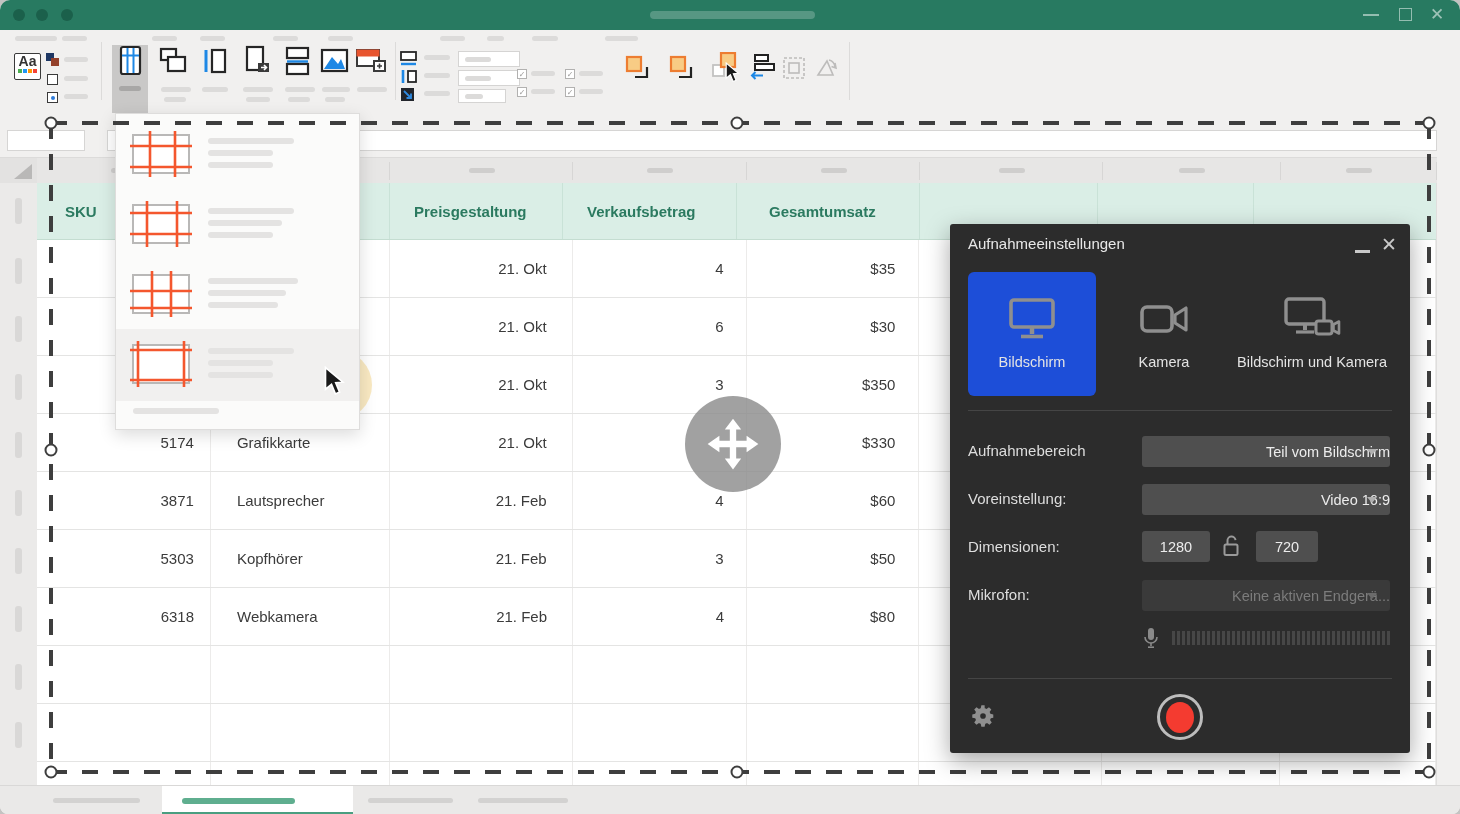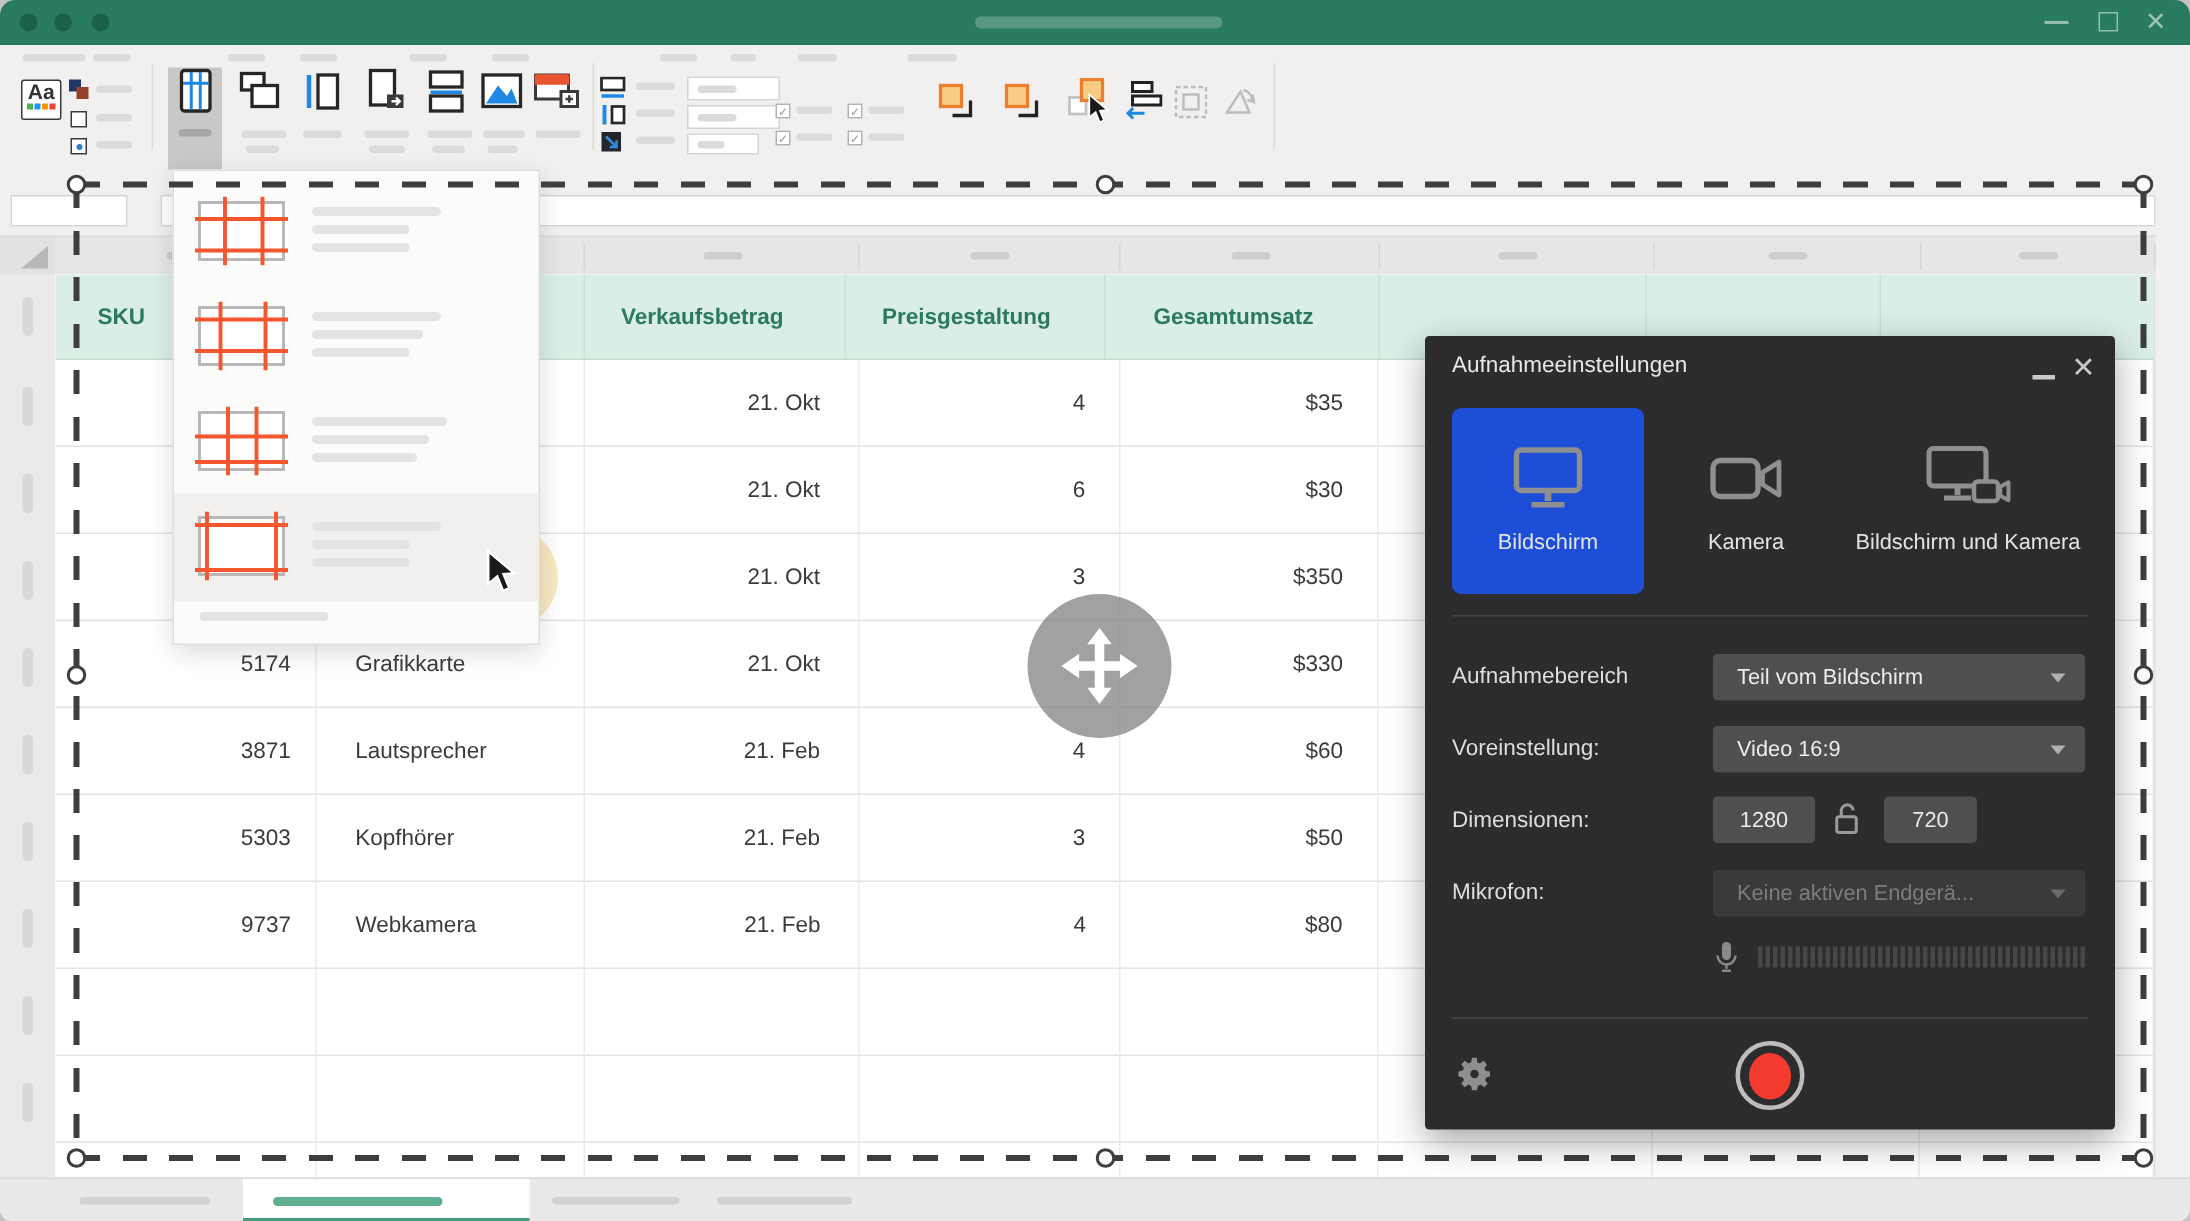--- a/index.html
+++ b/index.html
@@ -67,21 +67,21 @@
     box-shadow:0 8px 24px rgba(0,0,0,.35);z-index:50;color:#e6e6e6;}
   .rec-title{position:absolute;left:18px;top:11px;font-size:15px;color:#e8e8e8;}
   .rec-min{position:absolute;left:405px;top:26px;width:15px;height:2.5px;background:#c9c9c9;}
   .rec-close{position:absolute;left:431px;top:9px;font-size:19px;color:#c9c9c9;}
   .tile{position:absolute;top:48px;height:124px;border-radius:6px;display:flex;flex-direction:column;align-items:center;justify-content:center;gap:12px;}
   .tile.sel{background:#1d4ed8;}
   .tile-label{font-size:14.5px;color:#e3e3e3;text-align:center;line-height:19px;}
   .rec-div{position:absolute;left:18px;width:424px;height:1px;background:#454545;}
   .rec-label{position:absolute;left:18px;font-size:15px;color:#dedede;}
   .rec-select{position:absolute;left:192px;width:248px;height:31px;background:#4f4f4f;border-radius:3px;
-    font-size:14.5px;color:#ececec;display:flex;align-items:center;padding-left:16px;}
+    font-size:14.5px;color:#ececec;display:flex;align-items:center;padding-left:16px;justify-content:flex-end;}
   .rec-select.disabled{background:#3a3a3a;color:#7c7c7c;}
   .caret{position:absolute;right:13px;top:13px;width:0;height:0;border-left:5px solid transparent;border-right:5px solid transparent;border-top:6px solid #b0b0b0;}
   .caret.dim{border-top-color:#6b6b6b;}
   .dim-box{position:absolute;width:68px;height:31px;background:#4f4f4f;border-radius:3px;font-size:14.5px;color:#ececec;
     display:flex;align-items:center;justify-content:center;}
   .meter{position:absolute;left:222px;top:407px;width:222px;height:14px;display:flex;gap:2px;align-items:stretch;}
   .meter i{width:3px;background:#474747;display:block;}
   .rec-btn{position:absolute;left:207px;top:470px;width:46px;height:46px;border-radius:50%;border:3px solid #bdbdbd;
     display:flex;align-items:center;justify-content:center;background:transparent;}
   .rec-btn-inner{width:31px;height:31px;border-radius:50%;background:#f43b30;}
@@ -314,22 +314,22 @@
       <span class="rh-bar" style="top: 365px;"></span>
       <span class="rh-bar" style="top: 423px;"></span>
       <span class="rh-bar" style="top: 481px;"></span>
       <span class="rh-bar" style="top: 539px;"></span>
     </div>
 
   <div class="grid">
     <div class="g-hrow" id="thead">
         <div class="g-hcell" style="width: 174px; padding-left: 28px;">SKU</div>
         <div class="g-hcell" style="width: 179px; padding-left: 26px;"></div>
+        <div class="g-hcell" style="width: 173px; padding-left: 24px;">Preisgestaltung</div>
         <div class="g-hcell" style="width: 174px; padding-left: 24px;">Verkaufsbetrag</div>
-        <div class="g-hcell" style="width: 173px; padding-left: 24px;">Preisgestaltung</div>
         <div class="g-hcell" style="width: 183px; padding-left: 32px;">Gesamtumsatz</div>
         <div class="g-hcell" style="width: 178px; padding-left: 26px;"></div>
         <div class="g-hcell" style="width: 156px; padding-left: 26px;"></div>
       </div>
     <div id="tbody">
         <div class="g-row">
           <div class="g-cell" style="width: 174px; justify-content: flex-end; padding-right: 16px;"></div>
           <div class="g-cell" style="width: 179px; padding-left: 26px;"></div>
           <div class="g-cell" style="width: 183px; justify-content: flex-end; padding-right: 25px;">21. Okt</div>
           <div class="g-cell" style="width: 174px; justify-content: flex-end; padding-right: 22px;">4</div>
@@ -382,21 +382,21 @@
           <div class="g-cell" style="width: 174px; justify-content: flex-end; padding-right: 16px;">5303</div>
           <div class="g-cell" style="width: 179px; padding-left: 26px;">Kopfhörer</div>
           <div class="g-cell" style="width: 183px; justify-content: flex-end; padding-right: 25px;">21. Feb</div>
           <div class="g-cell" style="width: 174px; justify-content: flex-end; padding-right: 22px;">3</div>
           <div class="g-cell" style="width: 173px; justify-content: flex-end; padding-right: 23px;">$50</div>
           <div class="g-cell" style="width: 183px; padding-left: 26px;"></div>
           <div class="g-cell" style="width: 178px; padding-left: 26px;"></div>
           <div class="g-cell" style="width: 156px; padding-left: 26px;"></div>
         </div>
         <div class="g-row">
-          <div class="g-cell" style="width: 174px; justify-content: flex-end; padding-right: 16px;">9737</div>
+          <div class="g-cell" style="width: 174px; justify-content: flex-end; padding-right: 16px;">6318</div>
           <div class="g-cell" style="width: 179px; padding-left: 26px;">Webkamera</div>
           <div class="g-cell" style="width: 183px; justify-content: flex-end; padding-right: 25px;">21. Feb</div>
           <div class="g-cell" style="width: 174px; justify-content: flex-end; padding-right: 22px;">4</div>
           <div class="g-cell" style="width: 172px; justify-content: flex-end; padding-right: 23px;">$80</div>
           <div class="g-cell" style="width: 183px; padding-left: 26px;"></div>
           <div class="g-cell" style="width: 178px; padding-left: 26px;"></div>
           <div class="g-cell" style="width: 156px; padding-left: 26px;"></div>
         </div>
         <div class="g-row">
           <div class="g-cell" style="width: 174px; justify-content: flex-end; padding-right: 16px;"></div>

